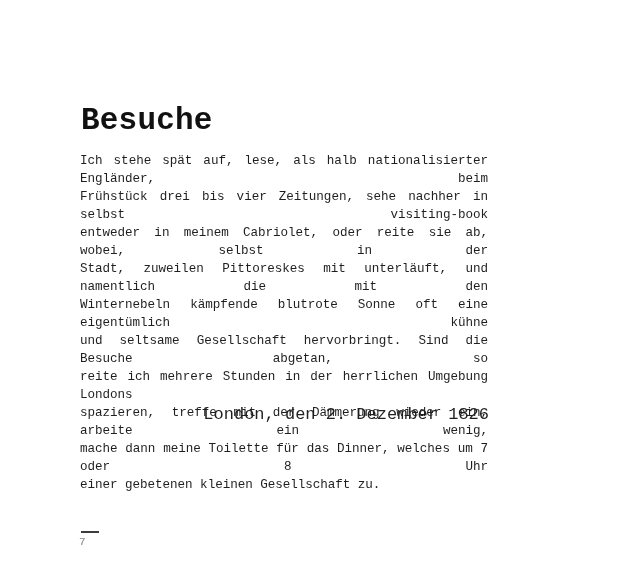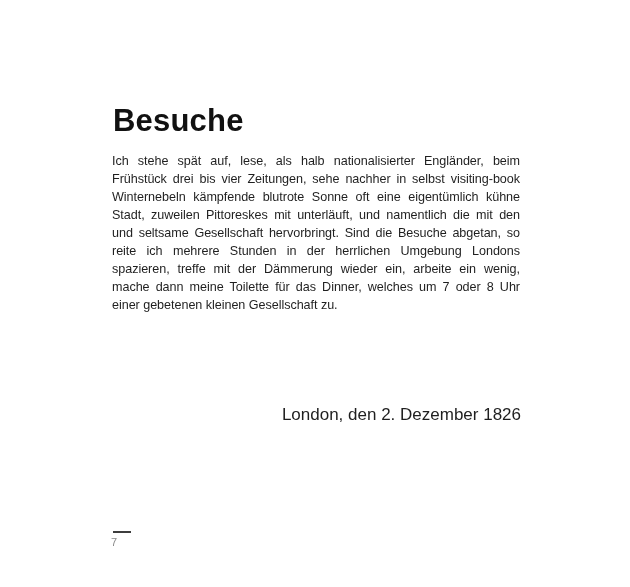--- a/index.html
+++ b/index.html
@@ -12,23 +12,22 @@
     margin: 0;
     padding: 0;
     background: var(--bg);
   }
   .page {
     position: relative;
     width: 502px;
     height: 587px;
     background: var(--bg);
     overflow: hidden;
-    font-family: Liberation Sans, sans-serif;
+    font-family: Liberation Mono, monospace;
     color: var(--text);
-    margin-left: 32px;
   }
   .chapter-title {
     position: absolute;
     left: 81px;
     top: 84px;
     font-size: 31px;
     line-height: 31px;
     font-weight: 700;
     letter-spacing: 0.2px;
     color: #111111;
@@ -82,22 +81,23 @@
 </head>
 <body>
 
 <div class="page">
 
   <h1 class="chapter-title">Besuche</h1>
 
   <div class="body-text">
       <div class="line">Ich stehe spät auf, lese, als halb nationalisierter Engländer, beim</div>
       <div class="line">Frühstück drei bis vier Zeitungen, sehe nachher in selbst visiting-book</div>
+      <div class="line">entweder in meinem Cabriolet, oder reite sie ab, wobei, selbst in der</div>
+      <div class="line">Stadt, zuweilen Pittoreskes mit unterläuft, und namentlich die mit den</div>
       <div class="line">Winternebeln kämpfende blutrote Sonne oft eine eigentümlich kühne</div>
-      <div class="line">Stadt, zuweilen Pittoreskes mit unterläuft, und namentlich die mit den</div>
       <div class="line">und seltsame Gesellschaft hervorbringt. Sind die Besuche abgetan, so</div>
       <div class="line">reite ich mehrere Stunden in der herrlichen Umgebung Londons</div>
       <div class="line">spazieren, treffe mit der Dämmerung wieder ein, arbeite ein wenig,</div>
       <div class="line">mache dann meine Toilette für das Dinner, welches um 7 oder 8 Uhr</div>
       <div class="line last">einer gebetenen kleinen Gesellschaft zu.</div>
     </div>
 
   <div class="dateline">London, den 2. Dezember 1826</div>
 
   <div class="footer-rule"></div>

